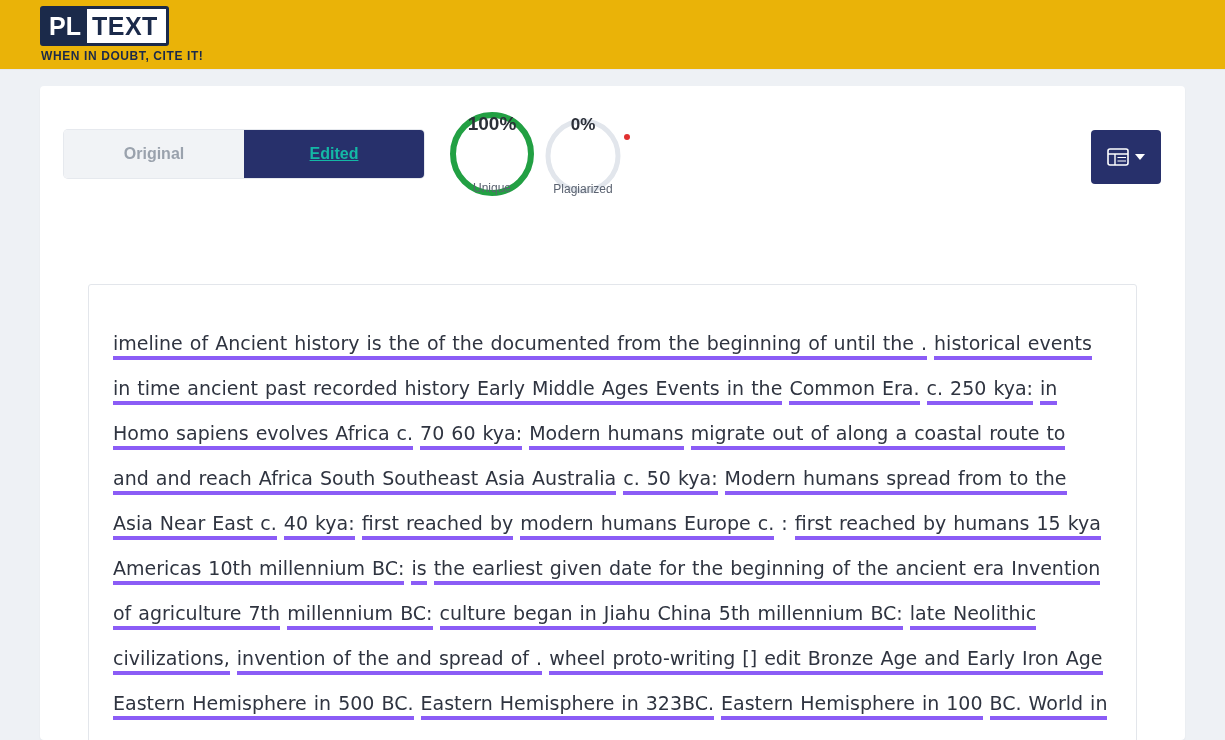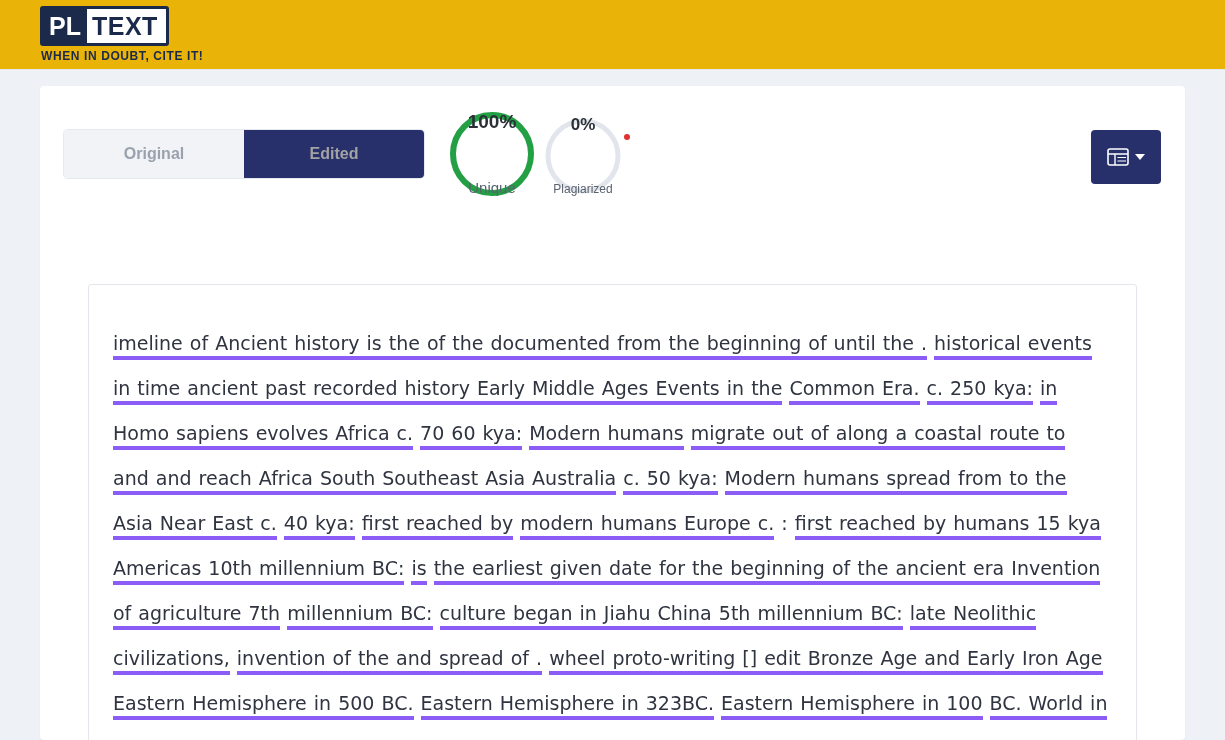--- a/index.html
+++ b/index.html
@@ -106,21 +106,22 @@
     font-weight: bold;
     cursor: pointer;
     user-select: none;
   }
   .toggle-btn.inactive {
     background: #f1f3f6;
     color: #9aa2ad;
   }
   .toggle-btn.active {
     background: #27306b;
-    color: #a3a3a3;
+    color: #14b8a6;
+    text-decoration: underline;
   }
 
   
   .gauges {
     position: absolute;
     left: 408px;
     top: 24px;
     display: flex;
     align-items: center;
   }
@@ -141,21 +142,21 @@
   }
   .gauge .pct {
     font-size: 19px;
     font-weight: bold;
     color: #2b2f38;
     line-height: 19px;
     position: relative;
     z-index: 2;
   }
   .gauge .lbl {
-    font-size: 15px;
+    font-size: 12px;
     color: #5a6270;
     position: relative;
     z-index: 2;
     margin-top: 2px;
   }
   .gauge.small {
     width: 78px;
     height: 78px;
     margin-left: 8px;
     margin-top: 3px;

